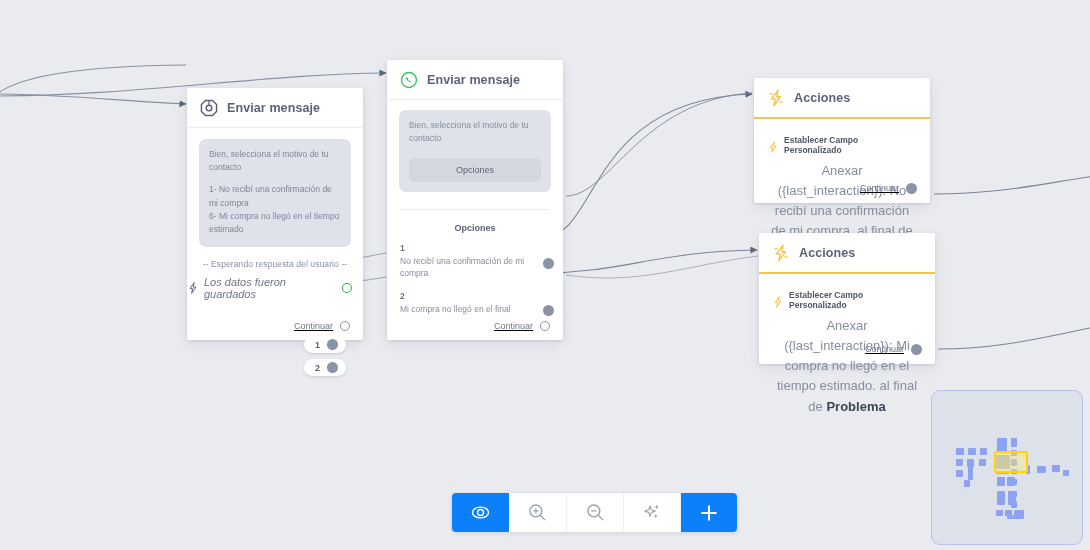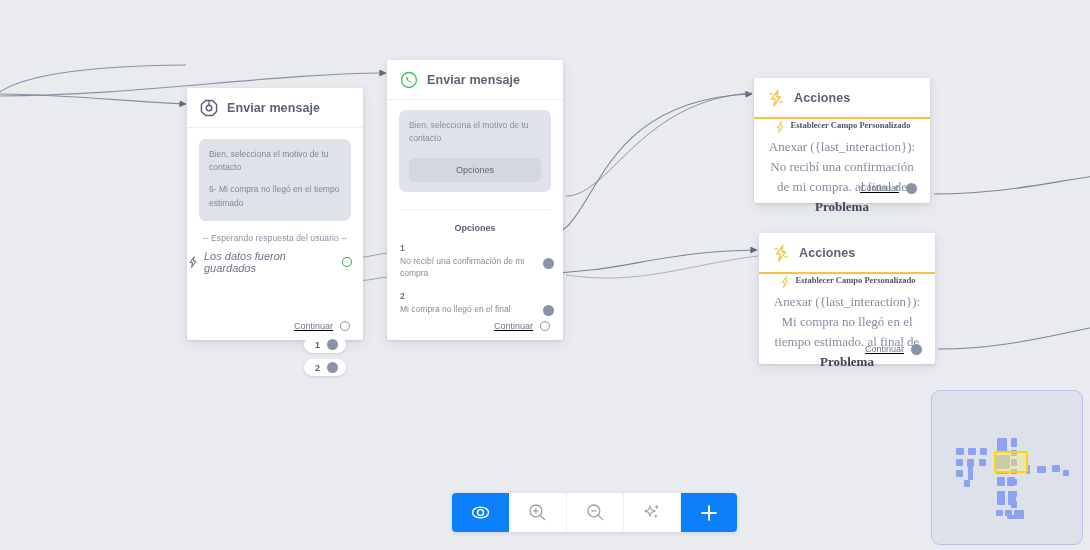--- a/index.html
+++ b/index.html
@@ -87,21 +87,21 @@
   .sec-title{text-align:center;font-size:9px;font-weight:bold;color:#5d6377;margin-top:13px;}
   .opt-row{position:relative;margin:10px 13px 0 13px;padding-right:20px;}
   .opt-row .idx{font-size:8.5px;font-weight:bold;color:#6b7286;margin-bottom:2px;}
   .opt-row .otxt{font-size:8.5px;color:#868d9f;line-height:1.45;}
   .opt-row .pt{position:absolute;right:-4px;top:15px;}
 
   
   .acc{width:176px;}
   #node3{left:754px;top:78px;height:125px;}
   #node4{left:759px;top:233px;height:131px;}
-  .acc-body{padding:0 13px 0 13px;font-family:Liberation Serif, serif;}
+  .acc-body{padding:16px 13px 0 13px;}
   .acc-sub{display:flex;align-items:center;justify-content:center;gap:5px;margin-bottom:6px;}
   .acc-sub .lbl{font-size:8.5px;font-weight:bold;color:#4f5567;}
   .acc-desc{font-size:13px;color:#868d9f;line-height:1.55;text-align:center;}
   .acc-desc b{color:#3f4556;font-weight:bold;}
 
   
   #toolbar{
     position:absolute;left:452px;top:493px;height:39px;
     display:flex;border-radius:4px;overflow:hidden;
     box-shadow:0 1px 4px rgba(40,50,70,.14);
@@ -166,20 +166,21 @@
             <line x1="10" y1="1.6" x2="10" y2="6.6" stroke="#59607a" stroke-width="1.4"></line>
           </svg>
       </span>
       <span class="node-title">Enviar mensaje</span>
     </div>
     <div class="head-rule"></div>
 
     <div class="bubble">
       <p>Bien, selecciona el motivo de tu contacto</p>
       <div class="gap"></div>
+      <p>1- No recibí una confirmación de mi compra</p>
       <p>6- Mi compra no llegó en el tiempo estimado</p>
     </div>
 
     <div class="wait-txt">-- Esperando respuesta del usuario --</div>
 
     <div class="saved-row">
       <span class="ic sm">
         <svg viewBox="0 0 12 12">
             <path d="M7.2,0.6 L3.0,6.6 L5.6,6.6 L4.6,11.4 L9.0,5.1 L6.3,5.1 z" fill="none" stroke="#5f6678" stroke-width="1"></path>
           </svg>

